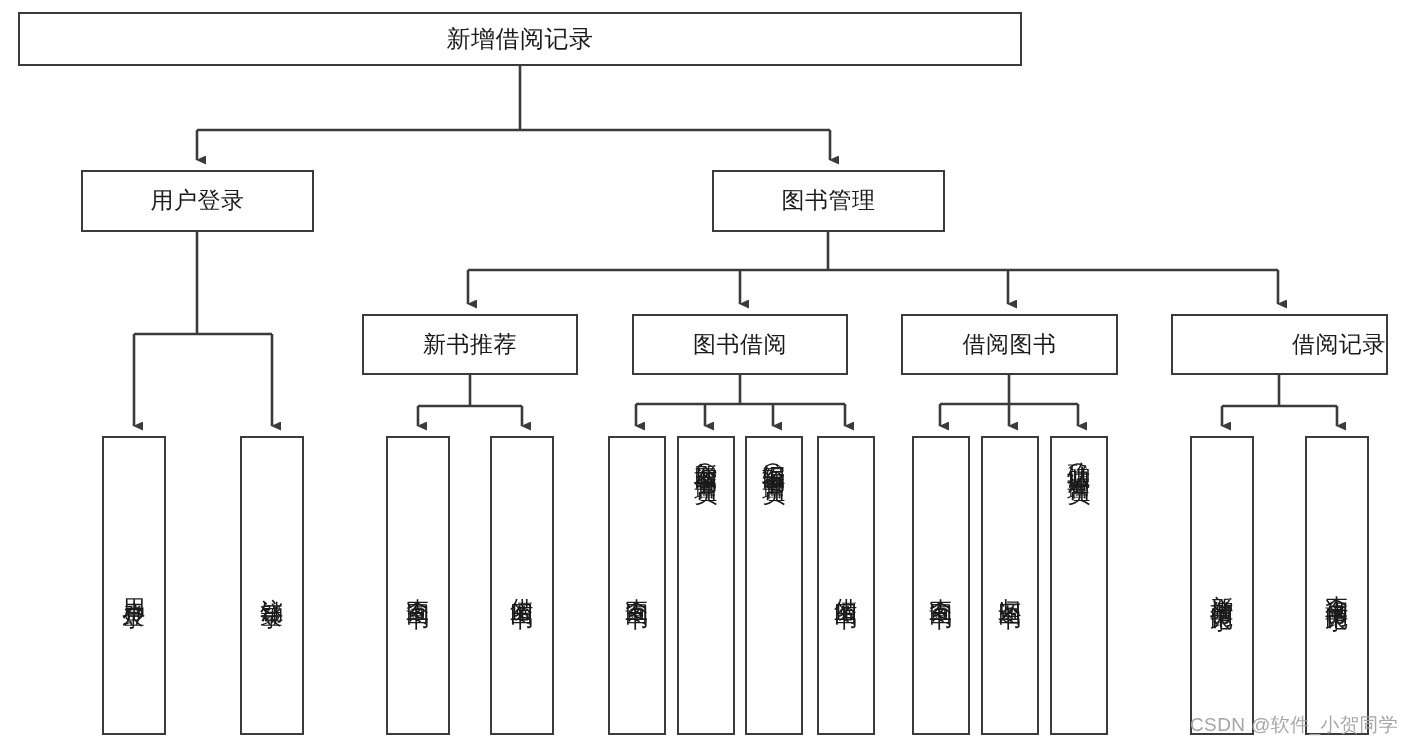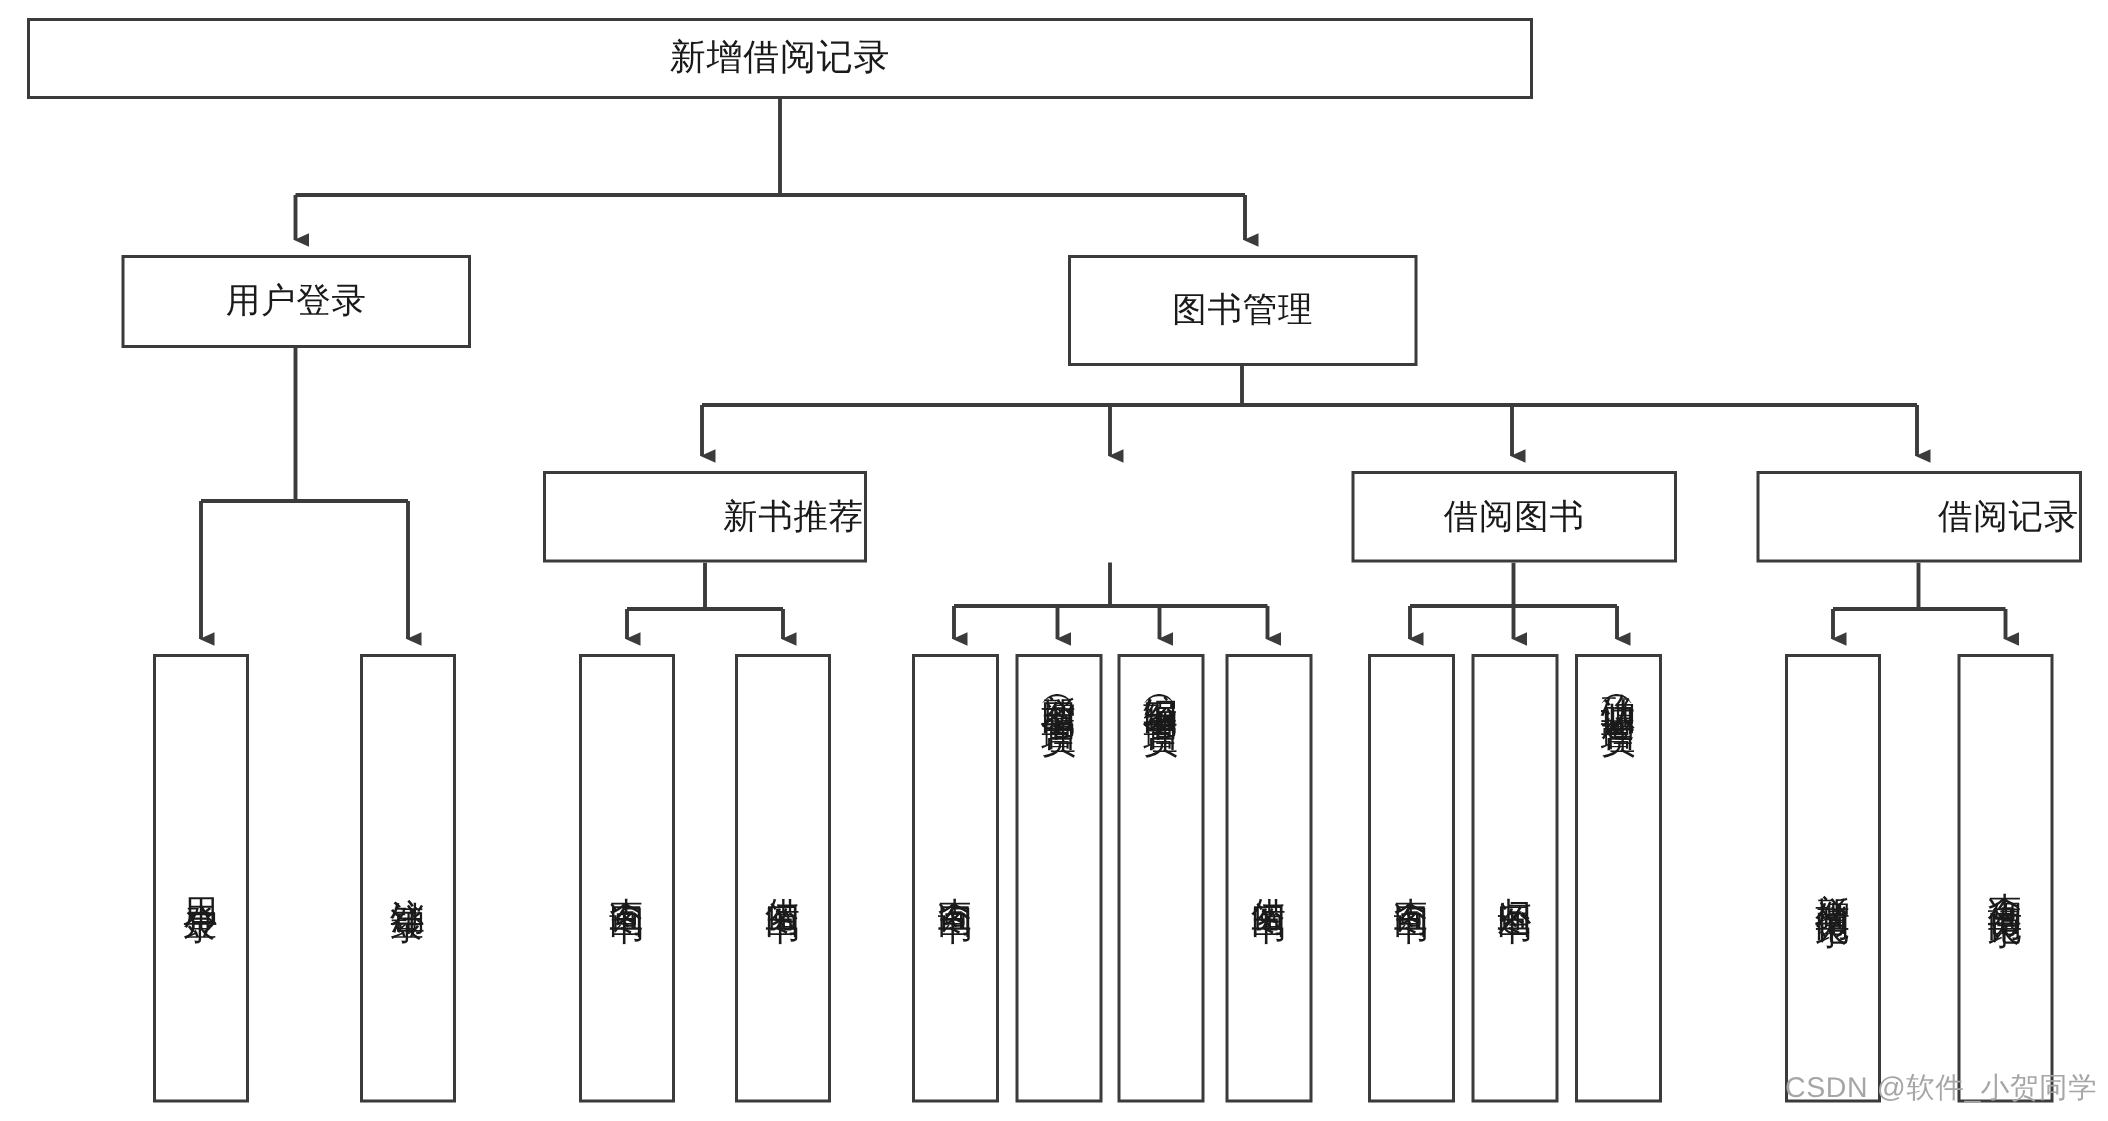--- a/index.html
+++ b/index.html
@@ -139,26 +139,29 @@
     </g>
   </svg>
 
   <div class="node root horiz" style="left:18px; top:12px; width:1004px; height:54px;">
     <span class="node-label">新增借阅记录</span>
   </div>
 
   <div class="node horiz" style="left:81px; top:170px; width:233px; height:62px;">
     <span class="node-label">用户登录</span>
   </div>
-  <div class="node horiz" style="left:712px; top:170px; width:233px; height:74px;">
+  <div class="node horiz" style="left:712px; top:170px; width:233px; height:62px;">
     <span class="node-label">图书管理</span>
   </div>
 
-  <div class="node horiz" style="left:362px; top:314px; width:216px; height:61px;justify-content:flex-end;">
+  <div class="node horiz" style="left:362px; top:314px; width:216px; height:61px;">
     <span class="node-label">新书推荐</span>
+  </div>
+  <div class="node horiz" style="left:632px; top:314px; width:216px; height:61px;">
+    <span class="node-label">图书借阅</span>
   </div>
   <div class="node horiz" style="left:901px; top:314px; width:217px; height:61px;">
     <span class="node-label">借阅图书</span>
   </div>
   <div class="node horiz" style="left:1171px; top:314px; width:217px; height:61px;justify-content:flex-end;">
     <span class="node-label">借阅记录</span>
   </div>
 
   <div class="node leaf" style="left:102px; top:436px; width:64px; height:299px;">
     <div class="leaf-inner">

